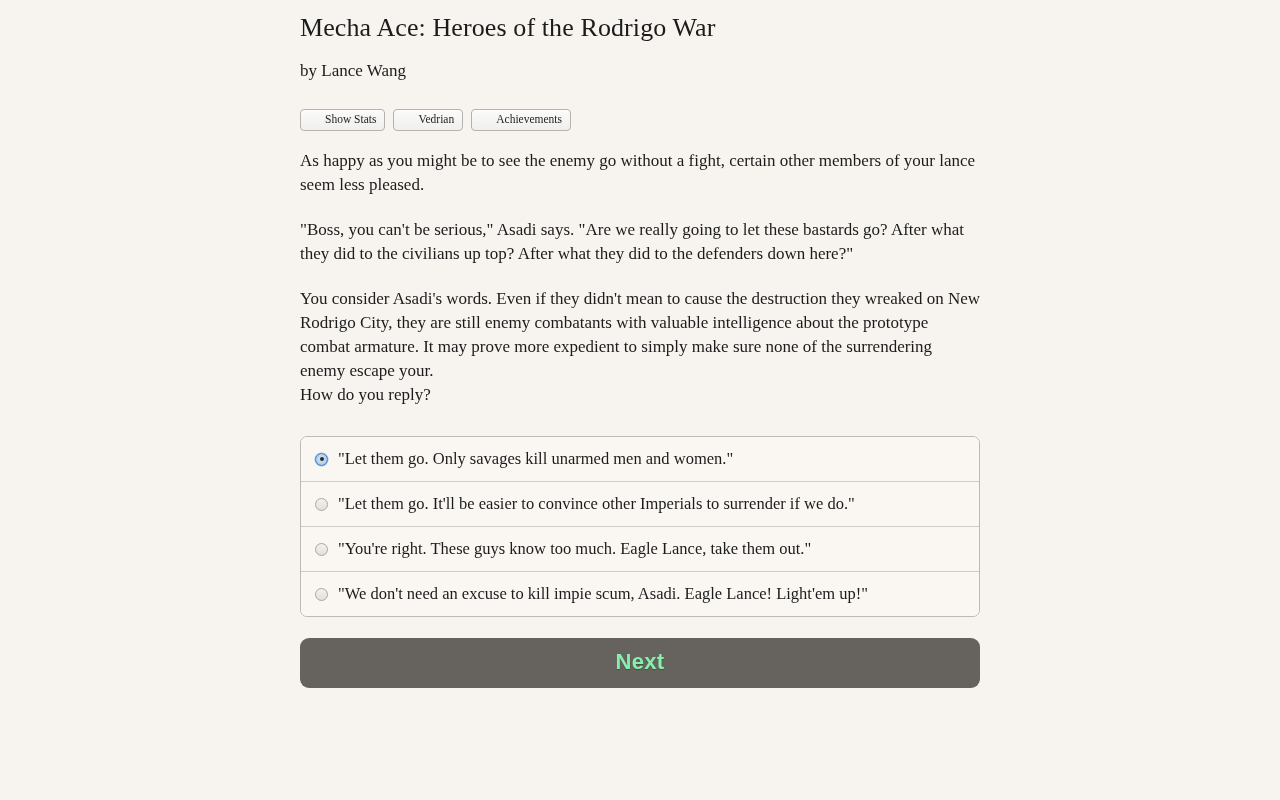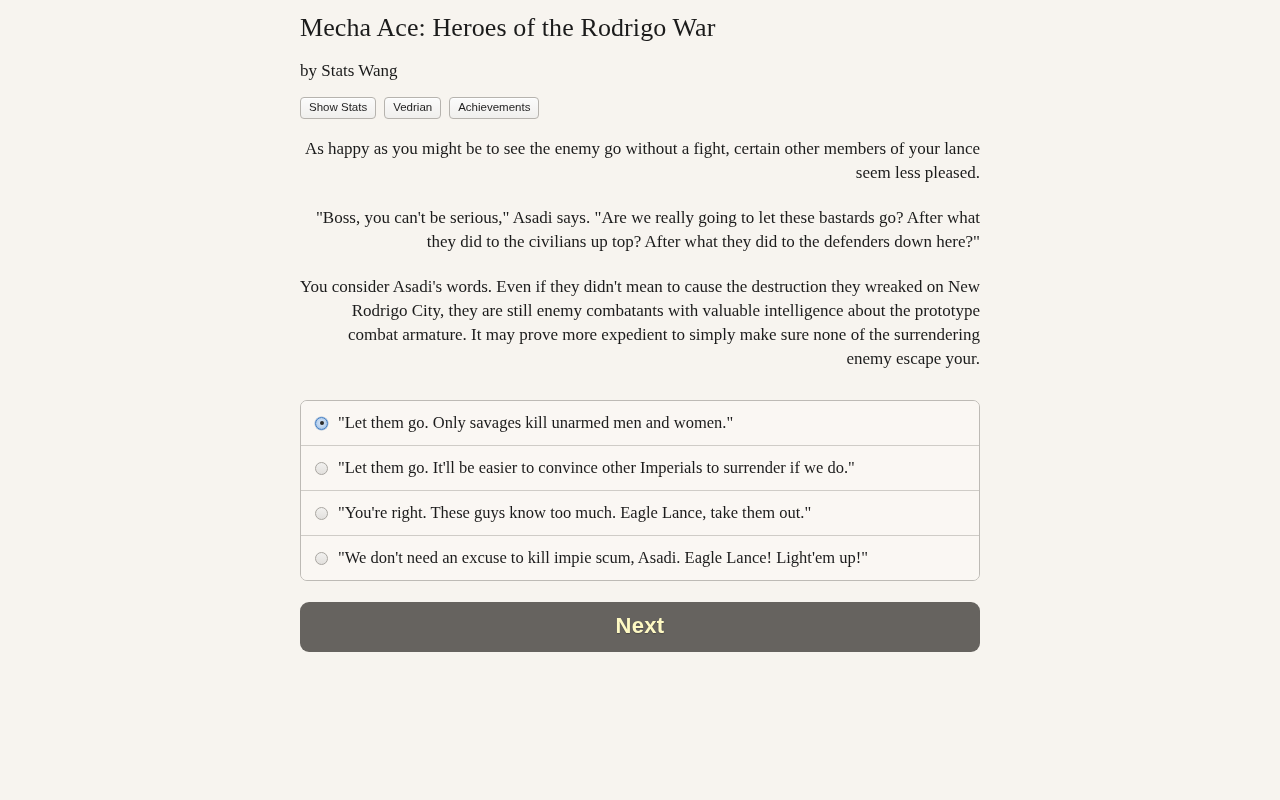--- a/index.html
+++ b/index.html
@@ -43,35 +43,35 @@
   }
 
   #button-bar {
     margin: 16px 0 0 0;
     display: flex;
     gap: 8px;
     align-items: center;
   }
 
   .menu-button {
-    font-family: Liberation Sans, sans-serif;
+    font-family: Liberation Serif, serif;
     font-size: 11.5px;
     line-height: 1;
-    padding: 4px 8px 5px 8px;
+    padding: 4px 8px 5px 24px;
     background: linear-gradient(to bottom, #fbfbfb 0%, #f0efed 100%);
     border: 1px solid #b6b3ae;
     border-radius: 4px;
     color: #1f1f1f;
     cursor: pointer;
     box-shadow: 0 1px 0 rgba(255,255,255,0.8) inset;
+    margin-top: 12px;
   }
 
   #story-text {
     margin-top: 18px;
-    text-align: right;
   }
   .story-paragraph {
     font-size: 17px;
     line-height: 24px;
     margin: 0 0 21px 0;
     color: #1b1b1b;
     max-width: 680px;
   }
   .story-paragraph:last-child { margin-bottom: 0; }
 
@@ -146,50 +146,51 @@
   }
 
   #next-button {
     display: block;
     width: 100%;
     margin-top: 21px;
     padding: 11px 0 13px 0;
     background: #66635f;
     border: none;
     border-radius: 9px;
-    color: #fef9c3;
+    color: #86efac;
     font-family: "Liberation Sans", "DejaVu Sans", sans-serif;
     font-size: 22px;
     font-weight: bold;
     letter-spacing: 0.3px;
     cursor: pointer;
     text-shadow: 0 1px 1px rgba(0,0,0,0.25);
   }
 </style>
 </head>
 <body>
 
 <div id="game-wrapper">
 
   <h1 id="game-title">Mecha Ace: Heroes of the Rodrigo War</h1>
 
-  <p id="game-byline">by Stats Wang</p>
+  <p id="game-byline">by Lance Wang</p>
 
   <div id="button-bar">
       <button type="button" class="menu-button">Show Stats</button>
       <button type="button" class="menu-button">Vedrian</button>
       <button type="button" class="menu-button">Achievements</button>
     </div>
 
   <div id="story-text">
       <p class="story-paragraph">As happy as you might be to see the enemy go without a fight, certain other members of your lance seem less pleased.</p>
       <p class="story-paragraph">"Boss, you can't be serious," Asadi says. "Are we really going to let these bastards go? After what they did to the civilians up top? After what they did to the defenders down here?"</p>
       <p class="story-paragraph">You consider Asadi's words. Even if they didn't mean to cause the destruction they wreaked on New Rodrigo City, they are still enemy combatants with valuable intelligence about the prototype combat armature. It may prove more expedient to simply make sure none of the surrendering enemy escape your.</p>
     </div>
 
+  <p id="question-prompt">How do you reply?</p>
 
   <form id="choices-form">
     <ul id="choices-list">
         <li class="choice-item selected">
           <label class="choice-label">
             <span class="radio-dot"></span>
             <span class="choice-text">"Let them go. Only savages kill unarmed men and women."</span>
           </label>
         </li>
         <li class="choice-item">

